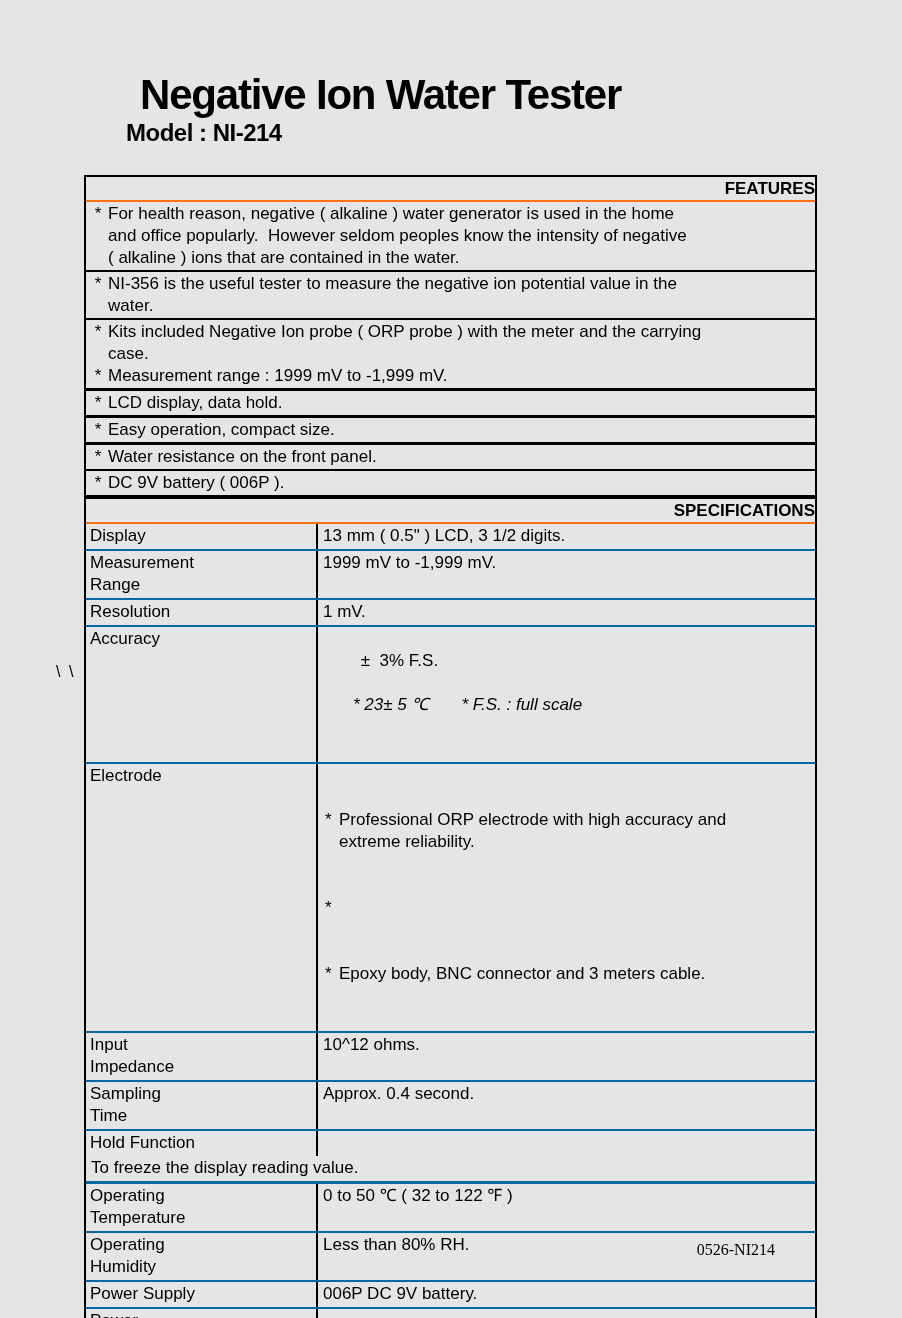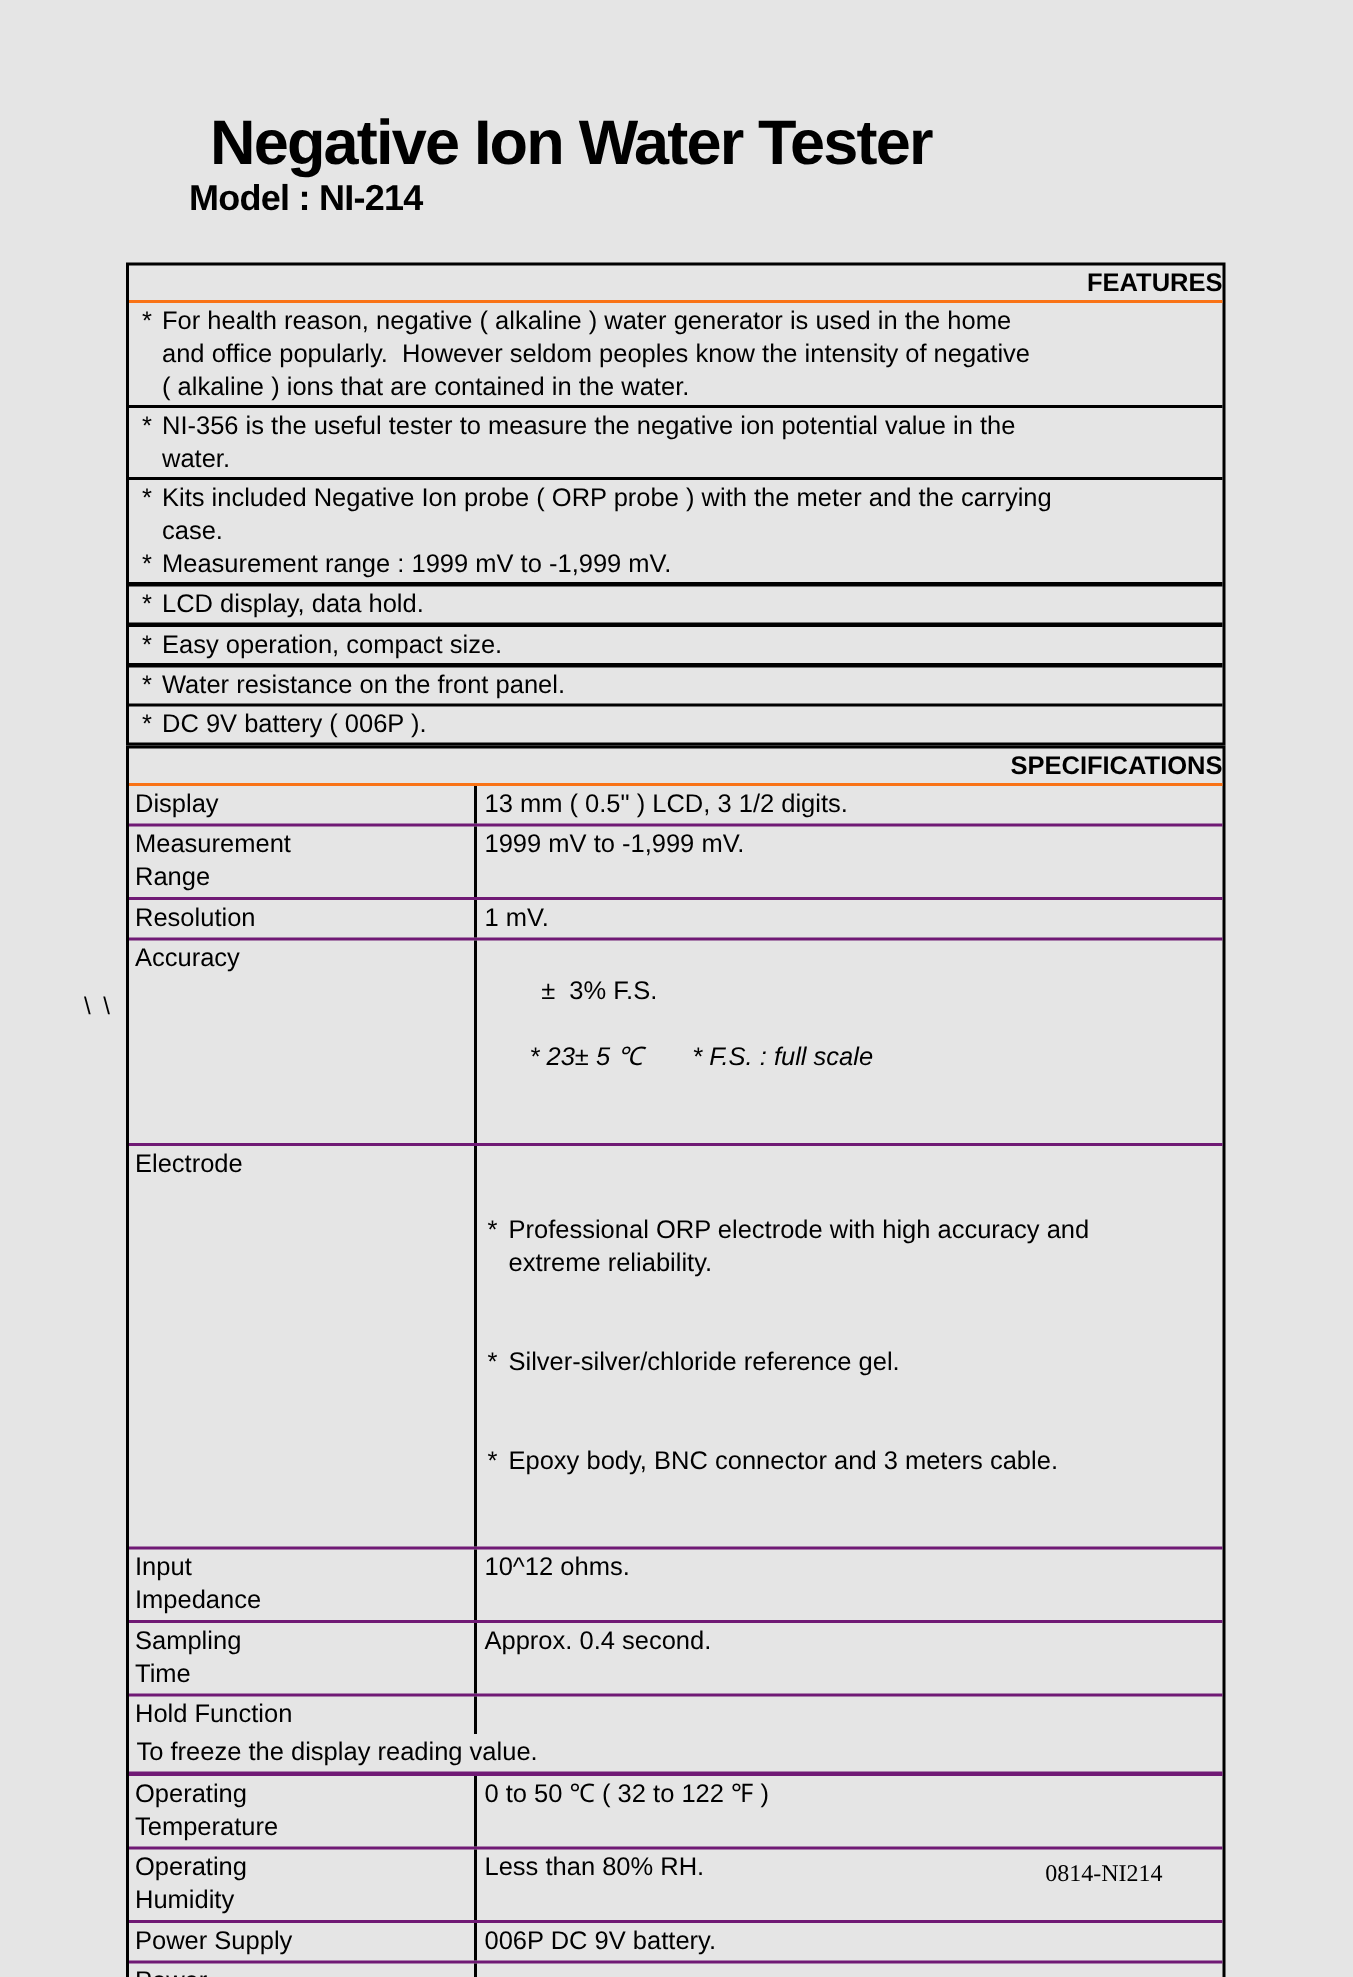--- a/index.html
+++ b/index.html
@@ -38,21 +38,21 @@
   
   .f-row { border-bottom: 2px solid #000; padding: 1px 4px 1px 2px; }
   .f-row:last-child { border-bottom: none; }
   .f-row.thick { border-bottom-width: 3px; }
   .bullet { display: flex; align-items: flex-start; }
   .bullet .marker { width: 20px; text-align: center; flex: none; }
   .bullet .text { white-space: pre-wrap; }
   .bullet.tight .marker { width: 14px; text-align: left; padding-left: 2px; }
 
   
-  .s-row { display: flex; border-bottom: 2px solid #701a75; }
+  .s-row { display: flex; border-bottom: 2px solid #0369a1; }
   .s-row:last-child { border-bottom: none; }
   .s-row.thick { border-bottom-width: 3px; flex-direction: column; }
   .s-label {
     width: 232px; flex: none; border-right: 2px solid #000;
     box-sizing: border-box; padding: 1px 4px 2px 4px; white-space: pre-wrap;
   }
   .s-value { flex: 1; padding: 1px 4px 2px 5px; white-space: pre-wrap; }
   .acc-note { font-style: italic; padding-left: 30px; white-space: pre-wrap; }
 
   .side-mark { position: absolute; left: 56px; top: 663px; font-size: 16px; letter-spacing: 2px; }
@@ -167,21 +167,20 @@
     <div class="s-row">
       <div class="s-label">Electrode</div>
       <div class="s-value">
         <div class="bullet tight">
           <span class="marker">*</span>
           <span class="text">Professional ORP electrode with high accuracy and
 extreme reliability.</span>
         </div>
         <div class="bullet tight">
           <span class="marker">*</span>
-          <span class="text">Silver-silver/chloride reference gel.</span>
         </div>
         <div class="bullet tight">
           <span class="marker">*</span>
           <span class="text">Epoxy body, BNC connector and 3 meters cable.</span>
         </div>
       </div>
     </div>
 
     <div class="s-row">
       <div class="s-label">Input
@@ -219,16 +218,16 @@
 
     <div class="s-row thick">
       <div class="s-label">Power
 Consumption</div>
       <div class="s-value">Approx. 2.0 mA.</div>
     </div>
 
   </div>
 
   <div class="footer">
-    <span class="code">0814-NI214</span>
+    <span class="code">0526-NI214</span>
   </div>
 
 </div>
 
 </body></html>

